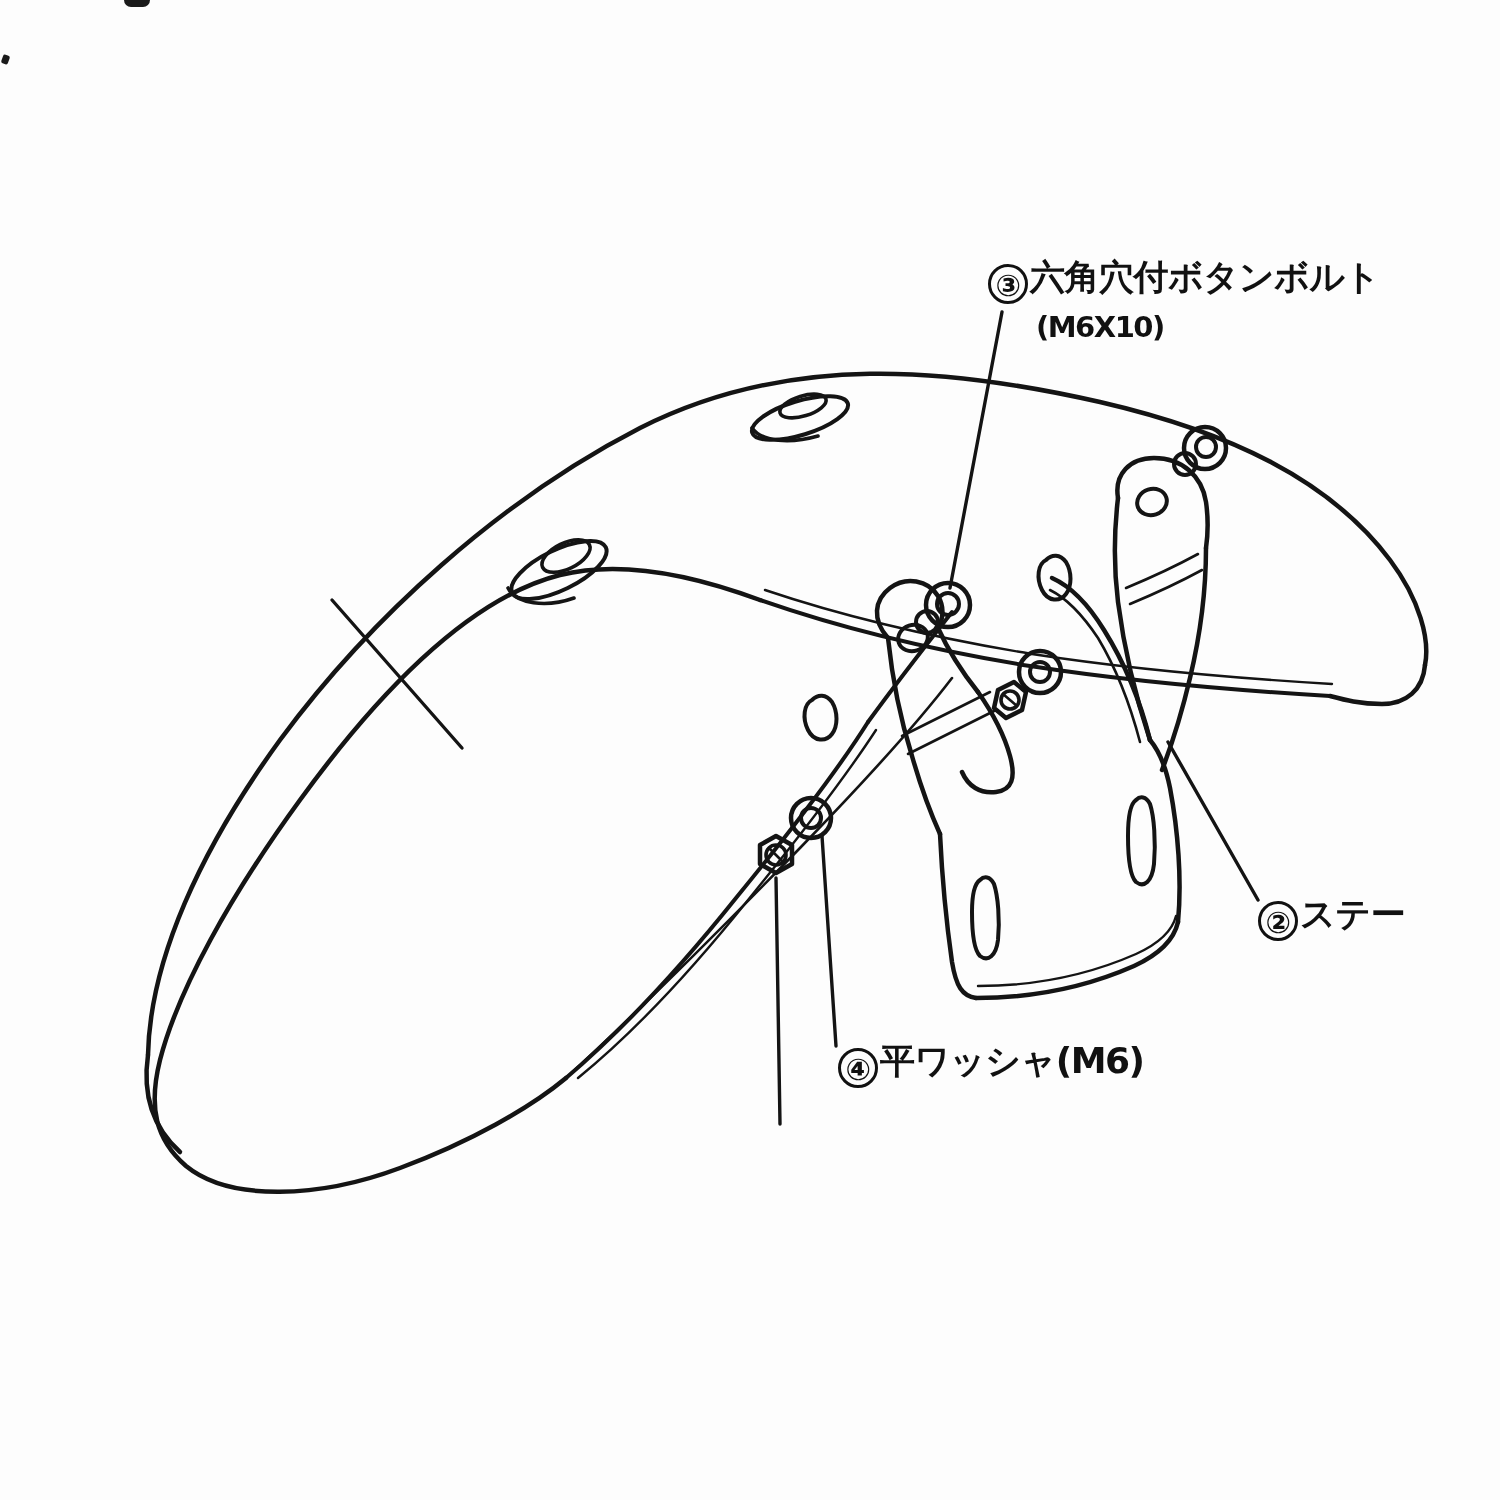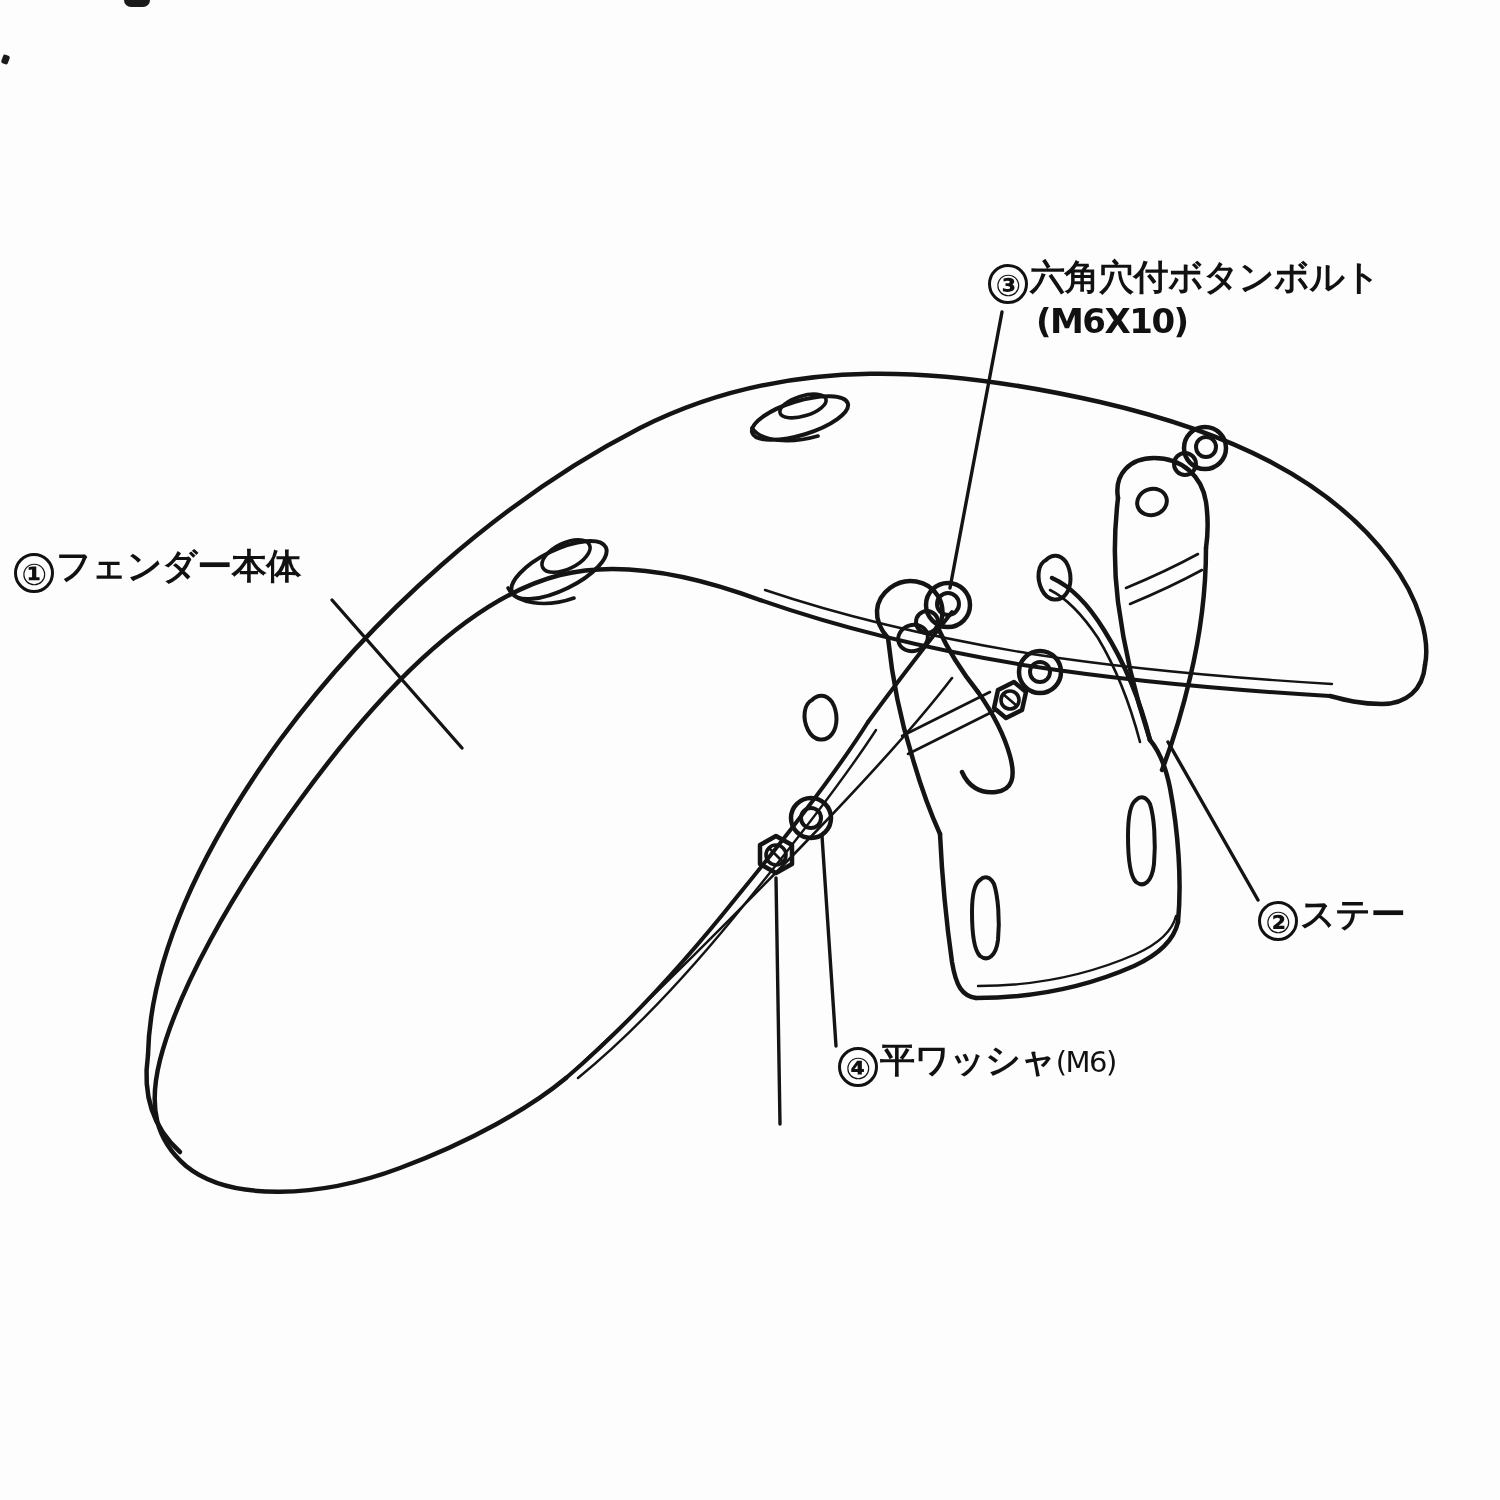--- a/index.html
+++ b/index.html
@@ -44,29 +44,29 @@
     vertical-align: -7px;
     margin-right: 2px;
     box-sizing: border-box;
   }
   .lbl .jp {
     font-size: 35px;
     font-weight: 700;
     vertical-align: 0px;
   }
   .lbl .spec {
-    font-size: 29px;
-    font-weight: 400;
+    font-size: 36px;
+    font-weight: 700;
     letter-spacing: -1.5px;
   }
   .lbl .spec-line {
     display: block;
-    margin-top: 0;
+    margin-top: 8px;
     margin-left: 48px;
-    font-size: 34px;
+    font-size: 29px;
     letter-spacing: -1.5px;
   }
   #lbl-fender  { left: 14px;   top: 548px; }
   #lbl-bolt    { left: 988px;  top: 259px; }
   #lbl-stay    { left: 1258px; top: 896px; }
   #lbl-washer  { left: 838px;  top: 1042px; }
   #lbl-unut    { left: 762px;  top: 1140px; }
 
   .artifact {
     position: absolute;
@@ -264,23 +264,20 @@
 
       <path d="M 1168 742 L 1258 900" stroke-width="3.4"></path>
 
       <path d="M 822 836 L 836 1046" stroke-width="3.4"></path>
 
       <path d="M 776 878 L 780 1124" stroke-width="3.4"></path>
 
     </g>
   </svg>
 
-  <div class="lbl" id="lbl-fender">
-    <span class="num">①</span><span class="jp">フェンダー本体</span>
-  </div>
 
   <div class="lbl" id="lbl-bolt">
     <span class="num">③</span><span class="jp">六角穴付ボタンボルト</span>
     <span class="spec-line">(M6X10)</span>
   </div>
 
   <div class="lbl" id="lbl-stay">
     <span class="num">②</span><span class="jp">ステー</span>
   </div>
 

